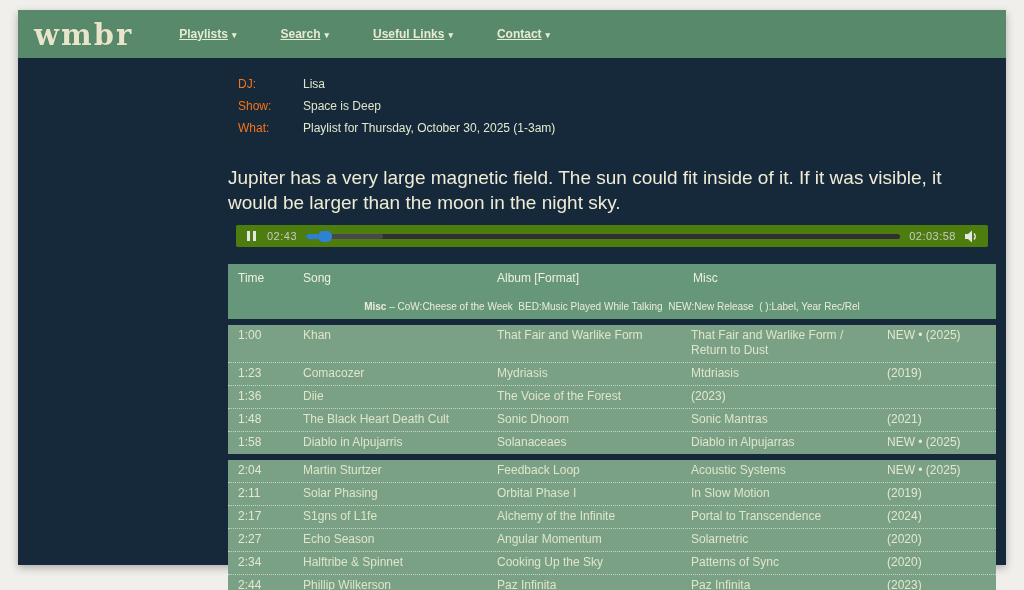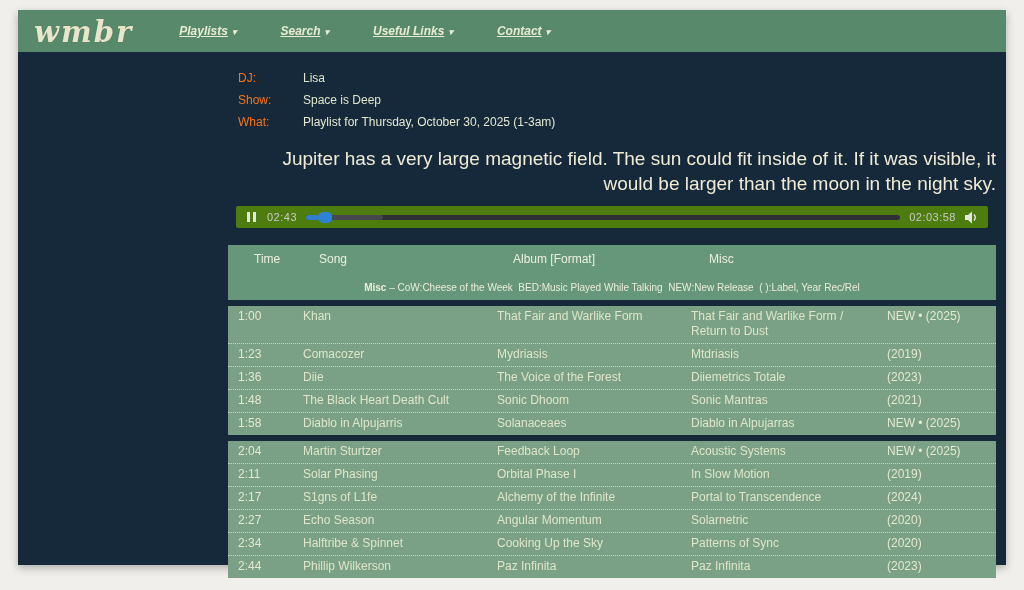--- a/index.html
+++ b/index.html
@@ -2,54 +2,54 @@
 <html><head>
 <meta charset="utf-8">
 <style>
   * { margin:0; padding:0; box-sizing:border-box; }
   html,body { width:1024px; height:590px; background:#f1efeb; font-family:"Liberation Sans", sans-serif; overflow:hidden; }
 
   .panel { position:absolute; left:18px; top:10px; width:988px; height:555px;
            background:#16293a; box-shadow:0 3px 8px rgba(0,0,0,.28); }
 
   
-  .greenbar { height:42px; background:#57896a; display:flex; align-items:center; padding-left:16px;font-style:italic; }
+  .greenbar { height:48px; background:#57896a; display:flex; align-items:center; padding-left:16px; }
   .logo { font-family:"DejaVu Serif", serif; font-weight:bold; font-size:29px; color:#e9e5cb;
           letter-spacing:2px; margin-right:46px; text-shadow:0 0 1px #3c6a4e; transform:scaleY(1.05); }
   .nav { display:flex; gap:44px; }
   .nav-item { color:#e7ebd2; font-size:12px; font-weight:bold; cursor:pointer; }
   .nav-item .lbl { text-decoration:underline; }
   .nav-caret { font-size:9px; margin-left:4px; text-decoration:none; display:inline-block; }
 
   .content { margin-left:210px; width:768px; color:#e4e8d0; }
 
   
   .info { margin-top:15px; font-size:12px; }
   .info-row { display:flex; line-height:22px; padding-left:10px; }
   .info-label { width:65px; color:#f97316; }
   a.link { color:#dfe5c9; cursor:pointer; }
 
   
-  .quote { margin-top:13px; text-align:right; font-size:19px; line-height:25px; color:#efebd5; }
+  .quote { margin-top:26px; text-align:left; font-size:19px; line-height:25px; color:#efebd5; }
 
   
   .player { margin-top:10px; margin-left:8px; width:752px; height:22px; background:#4d7c0f;
             border-radius:2px; display:flex; align-items:center; padding:0 9px; gap:9px;
             color:#c9c9c9; font-size:11px; }
   .pause-btn { display:flex; gap:3px; cursor:pointer; padding:2px; }
   .pause-btn i { display:block; width:3px; height:10px; background:#e6e6e6; }
   .ptime { letter-spacing:.5px; }
   .slider { flex:1; height:5px; background:#2e3035; border-radius:3px; position:relative; cursor:pointer; }
   .slider .buffered { position:absolute; left:0; top:0; height:100%; background:#46484e; border-radius:3px; }
   .slider .played { position:absolute; left:0; top:0; height:100%; background:#2e7fd0; border-radius:3px 0 0 3px; }
   .slider .thumb { position:absolute; top:-3px; width:14px; height:11px; background:#2e82d4; border-radius:5px; }
   .vol-btn { display:flex; align-items:center; cursor:pointer; }
 
   
-  .thead { margin-top:17px; background:#67977a; padding:7px 16px 7px; }
+  .thead { margin-top:17px; background:#67977a; padding:7px 0 7px; }
   .cols { display:flex; font-size:12px; color:#eef0de; }
   .cell { padding-left:10px; }
   .cell-time  { width:65px;  flex:none; }
   .cell-artist{ width:194px; flex:none; }
   .cell-song  { width:194px; flex:none; }
   .cell-album { width:196px; flex:none; }
   .cell-misc  { width:119px; flex:none; }
   .legend { text-align:center; font-size:10px; margin-top:16px; color:#eaecd8; white-space:pre; }
   .legend b { font-weight:bold; }
 
@@ -134,21 +134,20 @@
             <div class="cell cell-time"><span>1:23</span></div>
             <div class="cell cell-artist"><a class="link">Comacozer</a></div>
             <div class="cell cell-song"><a class="link">Mydriasis</a></div>
             <div class="cell cell-album"><a class="link">Mtdriasis</a></div>
             <div class="cell cell-misc"><span>(2019)</span></div>
           </div>
           <div class="row">
             <div class="cell cell-time"><span>1:36</span></div>
             <div class="cell cell-artist"><a class="link">Diie</a></div>
             <div class="cell cell-song"><a class="link">The Voice of the Forest</a></div>
-            <div class="cell cell-album"><a class="link">Diiemetrics Totale</a></div>
             <div class="cell cell-misc"><span>(2023)</span></div>
           </div>
           <div class="row">
             <div class="cell cell-time"><span>1:48</span></div>
             <div class="cell cell-artist"><a class="link">The Black Heart Death Cult</a></div>
             <div class="cell cell-song"><a class="link">Sonic Dhoom</a></div>
             <div class="cell cell-album"><a class="link">Sonic Mantras</a></div>
             <div class="cell cell-misc"><span>(2021)</span></div>
           </div>
           <div class="row">

